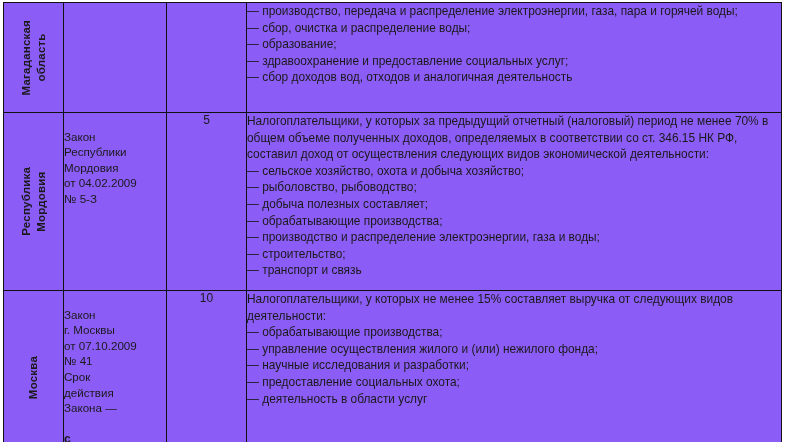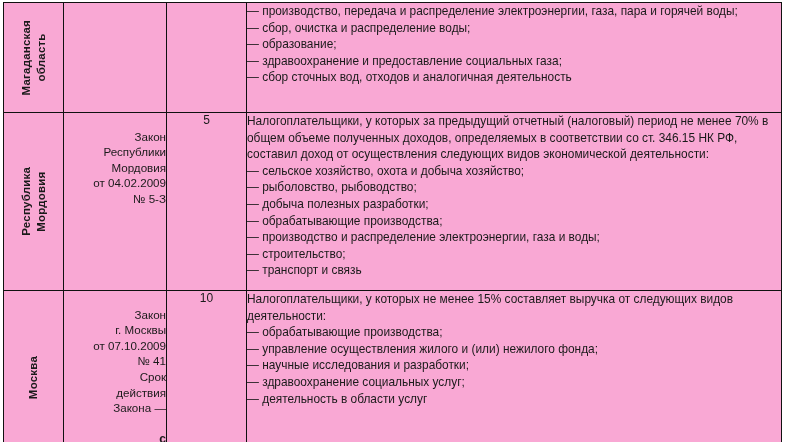--- a/index.html
+++ b/index.html
@@ -29,21 +29,21 @@
     width: 778px;
     border-collapse: collapse;
     table-layout: fixed;
     border: 1.6px solid #111111;
   }
 
   table.regions-table td {
     border: 1.6px solid #111111;
     vertical-align: top;
     padding: 0;
-    background: #f9a8d4;
+    background: #8b5cf6;
   }
 
   
   col.c-region  { width: 60px; }
   col.c-law     { width: 103px; }
   col.c-rate    { width: 80px; }
   col.c-content { width: 535px; }
 
   
   td.region-cell {
@@ -68,21 +68,20 @@
     text-align: center;
     white-space: pre-line;
   }
 
   
   td.law-cell {
     padding: 8px 4px 6px 9px;
     font-size: 11.6px;
     line-height: 15.6px;
     white-space: pre-line;
-    text-align: right;
   }
   .law-bold {
     font-weight: bold;
     font-size: 12.2px;
   }
 
   
   td.rate-cell {
     text-align: center;
     vertical-align: middle;
@@ -135,22 +134,22 @@
           <span></span>
         </td>
         <td class="rate-cell">
           <span></span>
         </td>
         <td class="content-cell">
           <p class="para"></p>
           <p class="para">— производство, передача и распределение электроэнергии, газа, пара и горячей воды;</p>
           <p class="bullet">— сбор, очистка и распределение воды;</p>
           <p class="bullet">— образование;</p>
-          <p class="bullet">— здравоохранение и предоставление социальных газа;</p>
-          <p class="bullet">— сбор сточных вод, отходов и аналогичная деятельность</p>
+          <p class="bullet">— здравоохранение и предоставление социальных услуг;</p>
+          <p class="bullet">— сбор доходов вод, отходов и аналогичная деятельность</p>
         </td>
       </tr>
 
       <tr class="row-mordovia">
         <td class="region-cell">
           <div class="rot-wrap">
             <span class="rot-text">Республика
 Мордовия</span>
           </div>
         </td>
@@ -161,21 +160,21 @@
 от 04.02.2009
 № 5-З</span>
         </td>
         <td class="rate-cell">
           <span>5</span>
         </td>
         <td class="content-cell">
           <p class="para">Налогоплательщики, у которых за предыдущий отчетный (налоговый) период не менее 70% в общем объеме полученных доходов, определяемых в соответствии со ст. 346.15 НК РФ, составил доход от осуществления следующих видов экономической деятельности:</p>
           <p class="bullet">— сельское хозяйство, охота и добыча хозяйство;</p>
           <p class="bullet">— рыболовство, рыбоводство;</p>
-          <p class="bullet">— добыча полезных разработки;</p>
+          <p class="bullet">— добыча полезных составляет;</p>
           <p class="bullet">— обрабатывающие производства;</p>
           <p class="bullet">— производство и распределение электроэнергии, газа и воды;</p>
           <p class="bullet">— строительство;</p>
           <p class="bullet">— транспорт и связь</p>
         </td>
       </tr>
 
       <tr class="row-moscow">
         <td class="region-cell">
           <div class="rot-wrap">
@@ -194,20 +193,20 @@
 01.01.2010</span>
         </td>
         <td class="rate-cell">
           <span>10</span>
         </td>
         <td class="content-cell">
           <p class="para">Налогоплательщики, у которых не менее 15% составляет выручка от следующих видов деятельности:</p>
           <p class="bullet">— обрабатывающие производства;</p>
           <p class="bullet">— управление осуществления жилого и (или) нежилого фонда;</p>
           <p class="bullet">— научные исследования и разработки;</p>
-          <p class="bullet">— здравоохранение социальных услуг;</p>
+          <p class="bullet">— предоставление социальных охота;</p>
           <p class="bullet">— деятельность в области услуг</p>
         </td>
       </tr>
 
     </tbody>
   </table>
 </div>
 
 </body></html>

